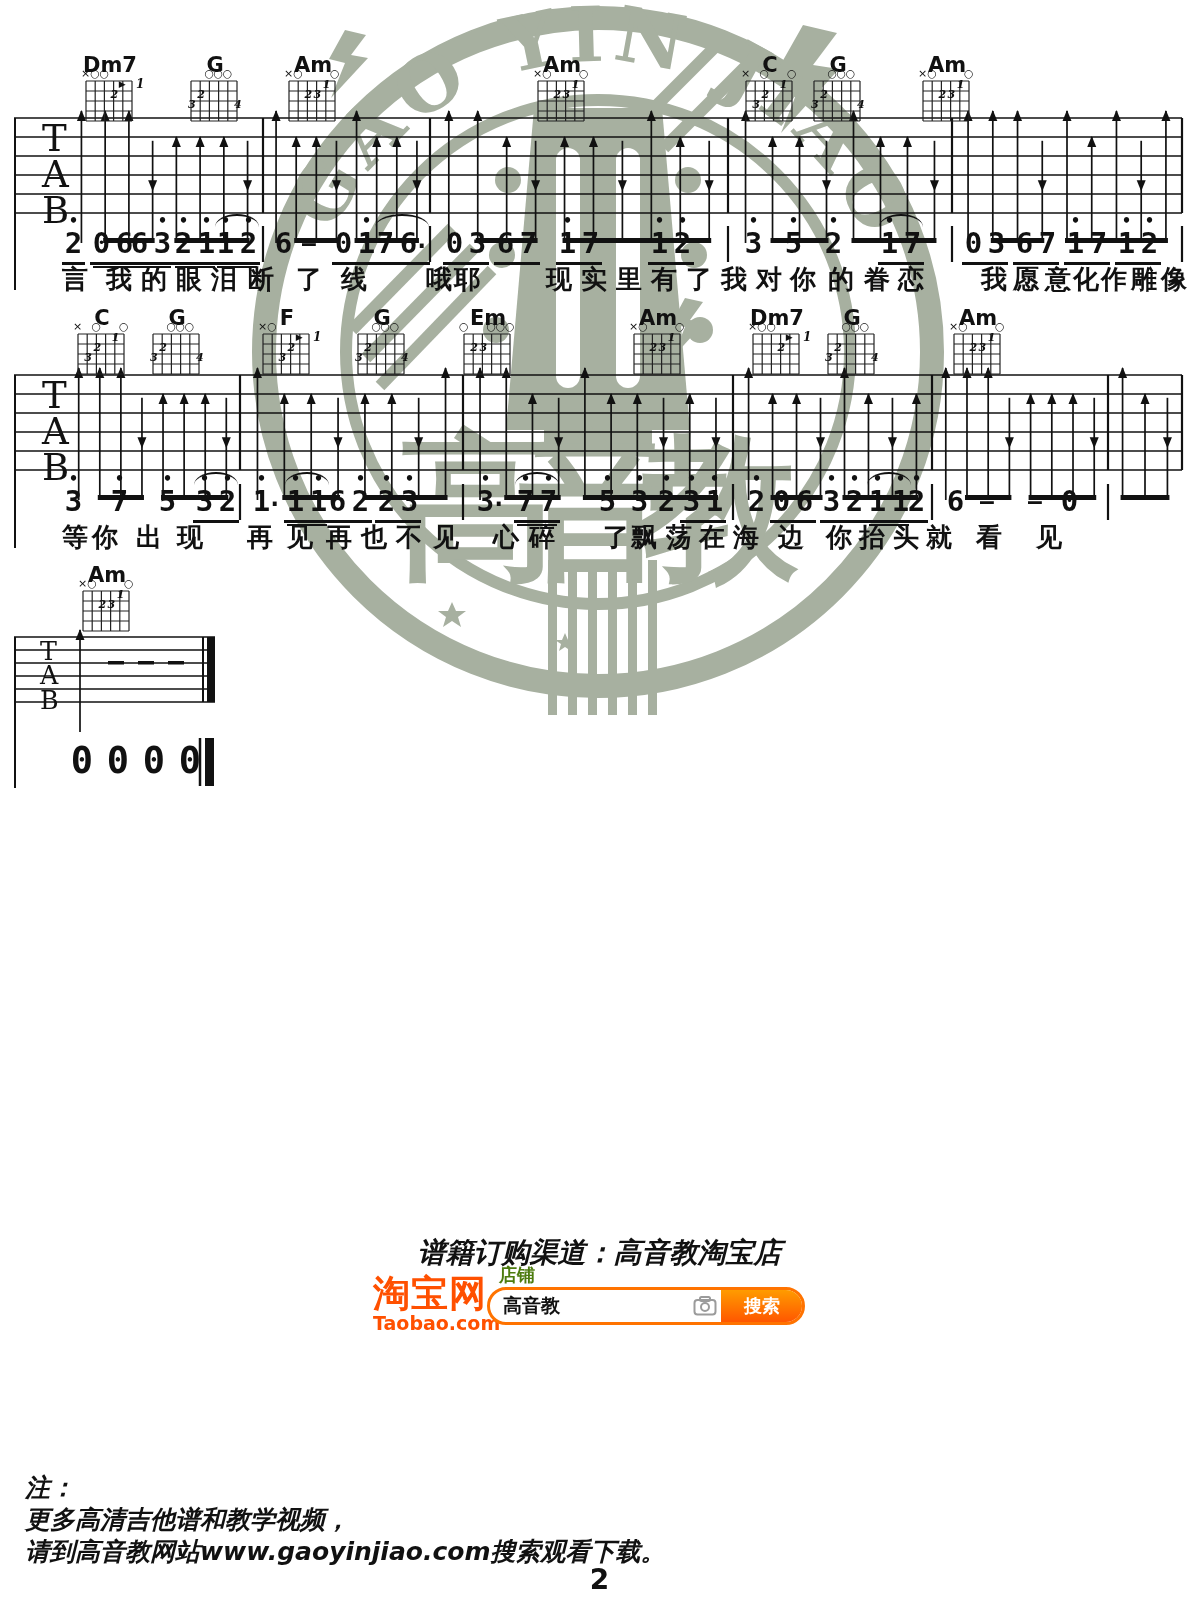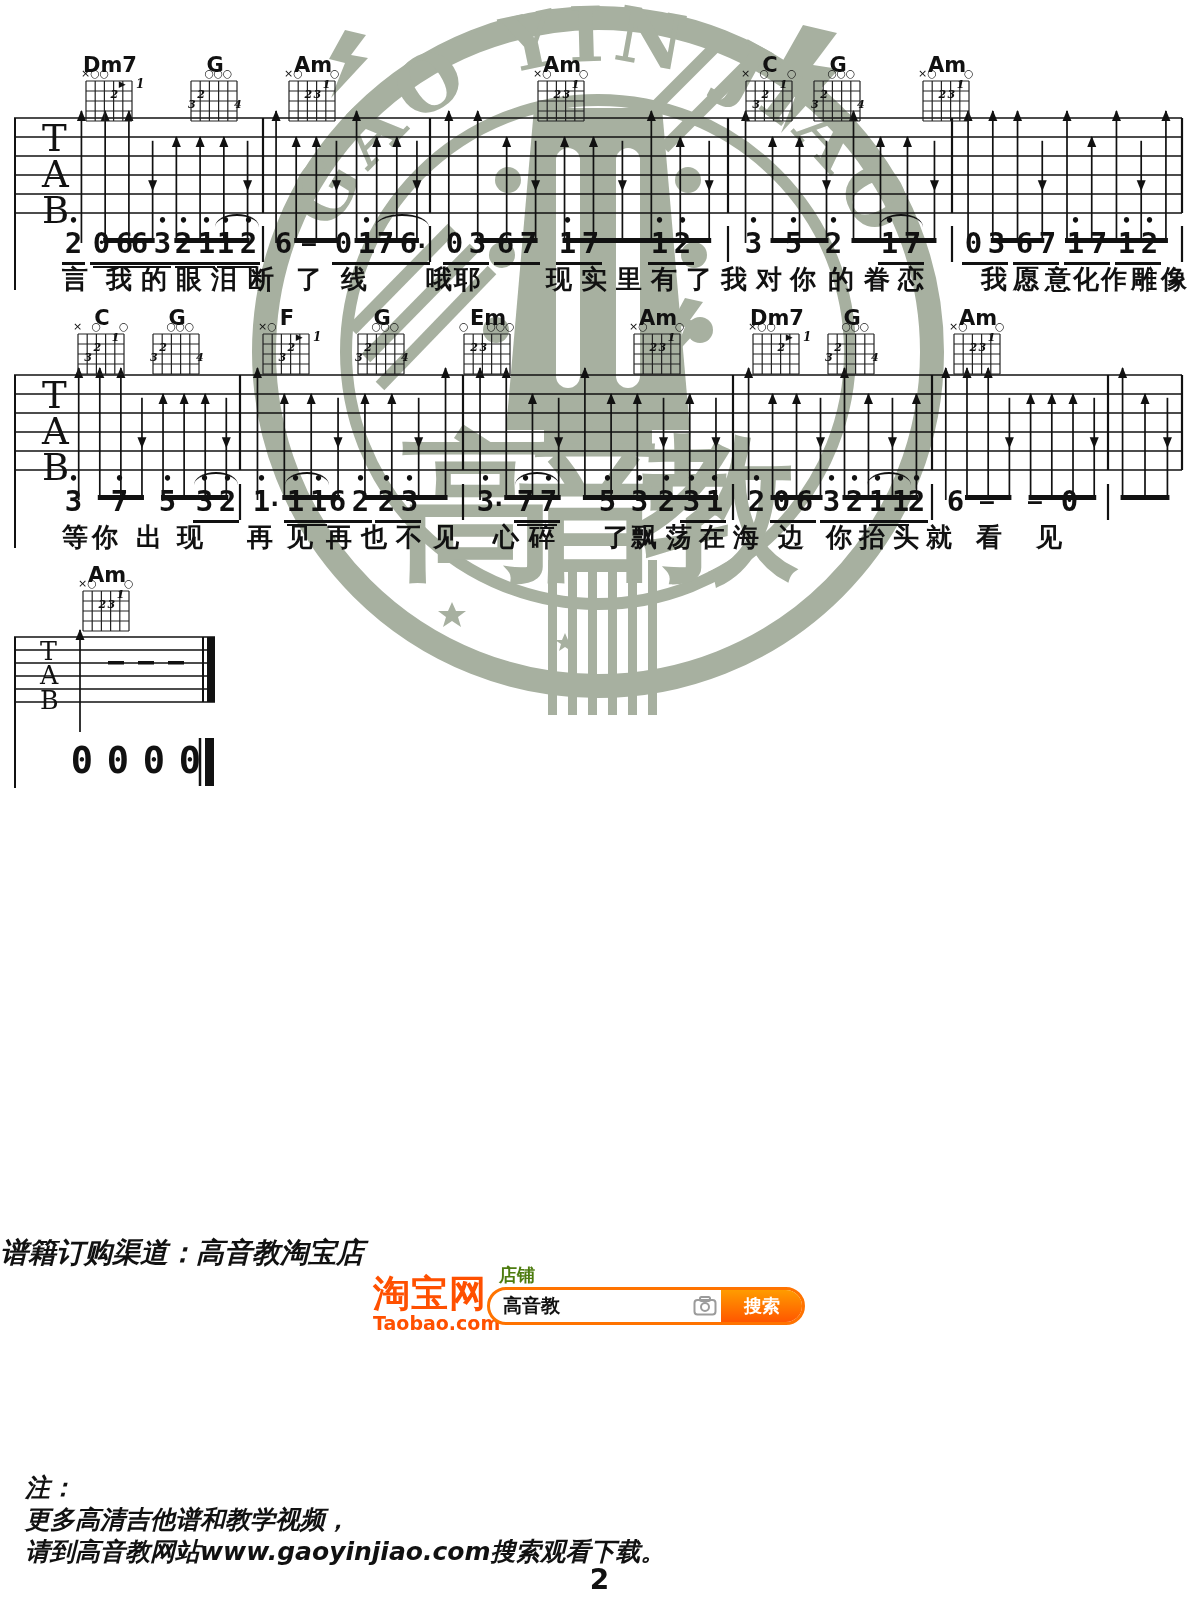--- a/index.html
+++ b/index.html
@@ -21,21 +21,21 @@
   .tok{position:relative;width:23px;text-align:center;font-family:"DejaVu Sans Mono",monospace;
        font-weight:700;font-size:29px;line-height:31px;color:#111;}
   .tok.dash{width:30px;font-size:23px;font-weight:900;line-height:30px;}
   .hd{position:absolute;left:0;right:0;top:-12px;font-size:15px;line-height:10px;font-style:normal;text-align:center;}
   .ag{position:absolute;right:-9px;top:3px;font-size:24px;font-weight:900;font-style:normal;}
   .tie{position:absolute;left:1px;right:1px;top:-14px;height:11px;border-top:2.2px solid #111;
        border-radius:50% 50% 0 0/100% 100% 0 0;}
   .ly{position:absolute;font-size:26px;font-weight:700;letter-spacing:0;}
   .big0 .tok{width:36px;font-size:37px;line-height:38px;}
   
-  .tb-title{position:absolute;left:0;top:1234px;width:100%;
+  .tb-title{position:absolute;left:0;top:1234px;width:100%;text-align:center;
             font-size:28px;font-weight:900;font-style:italic;}
   .tb-logo{position:absolute;left:373px;top:1276px;color:#ff5000;}
   .tb-logo-cn{font-size:37px;font-weight:900;letter-spacing:1px;line-height:36px;}
   .tb-logo-en{font-size:19px;font-weight:800;line-height:22px;}
   .tb-search{position:absolute;left:487px;top:1287px;}
   .tb-shop{position:absolute;left:12px;top:-24px;color:#4d7c0f;font-weight:800;font-size:18px;}
   .tb-pill{display:flex;align-items:center;width:318px;height:38px;border:3px solid #ff7300;
            border-radius:22px;overflow:hidden;background:#fff;box-sizing:border-box;}
   .tb-input{flex:1;padding-left:13px;font-size:19px;font-weight:700;color:#111;}
   .tb-cam{width:28px;display:flex;align-items:center;}

